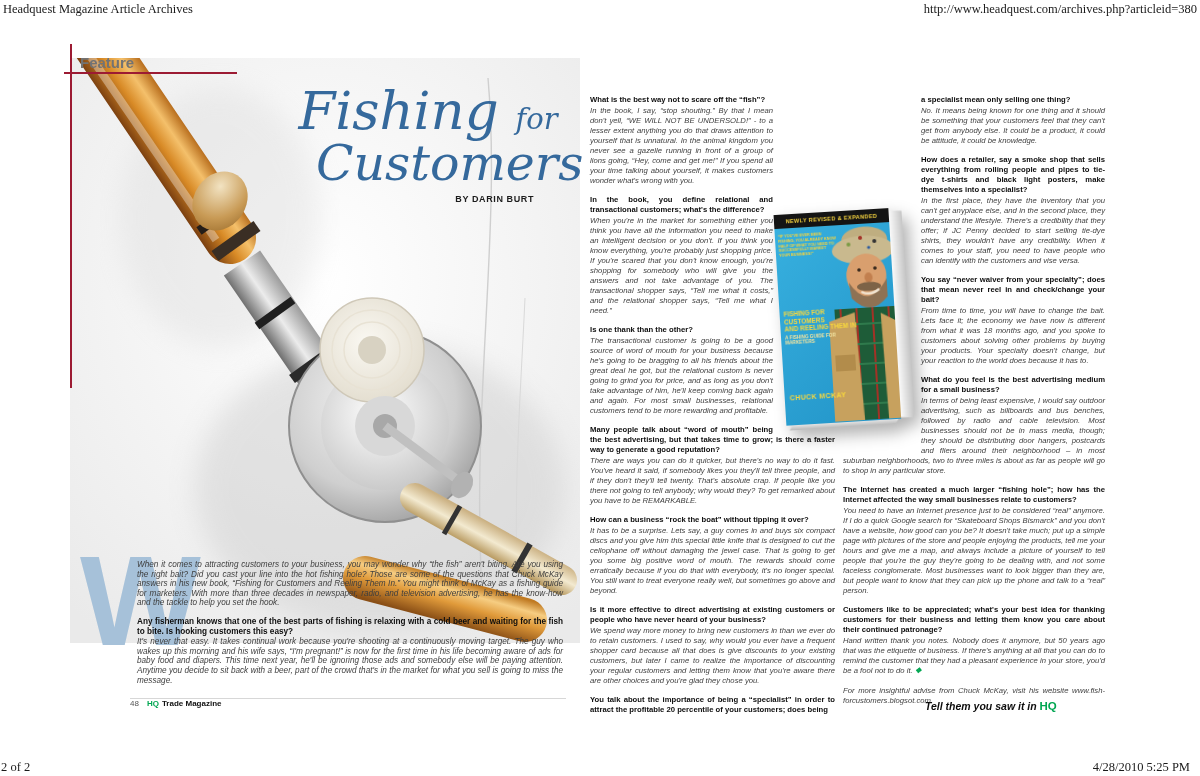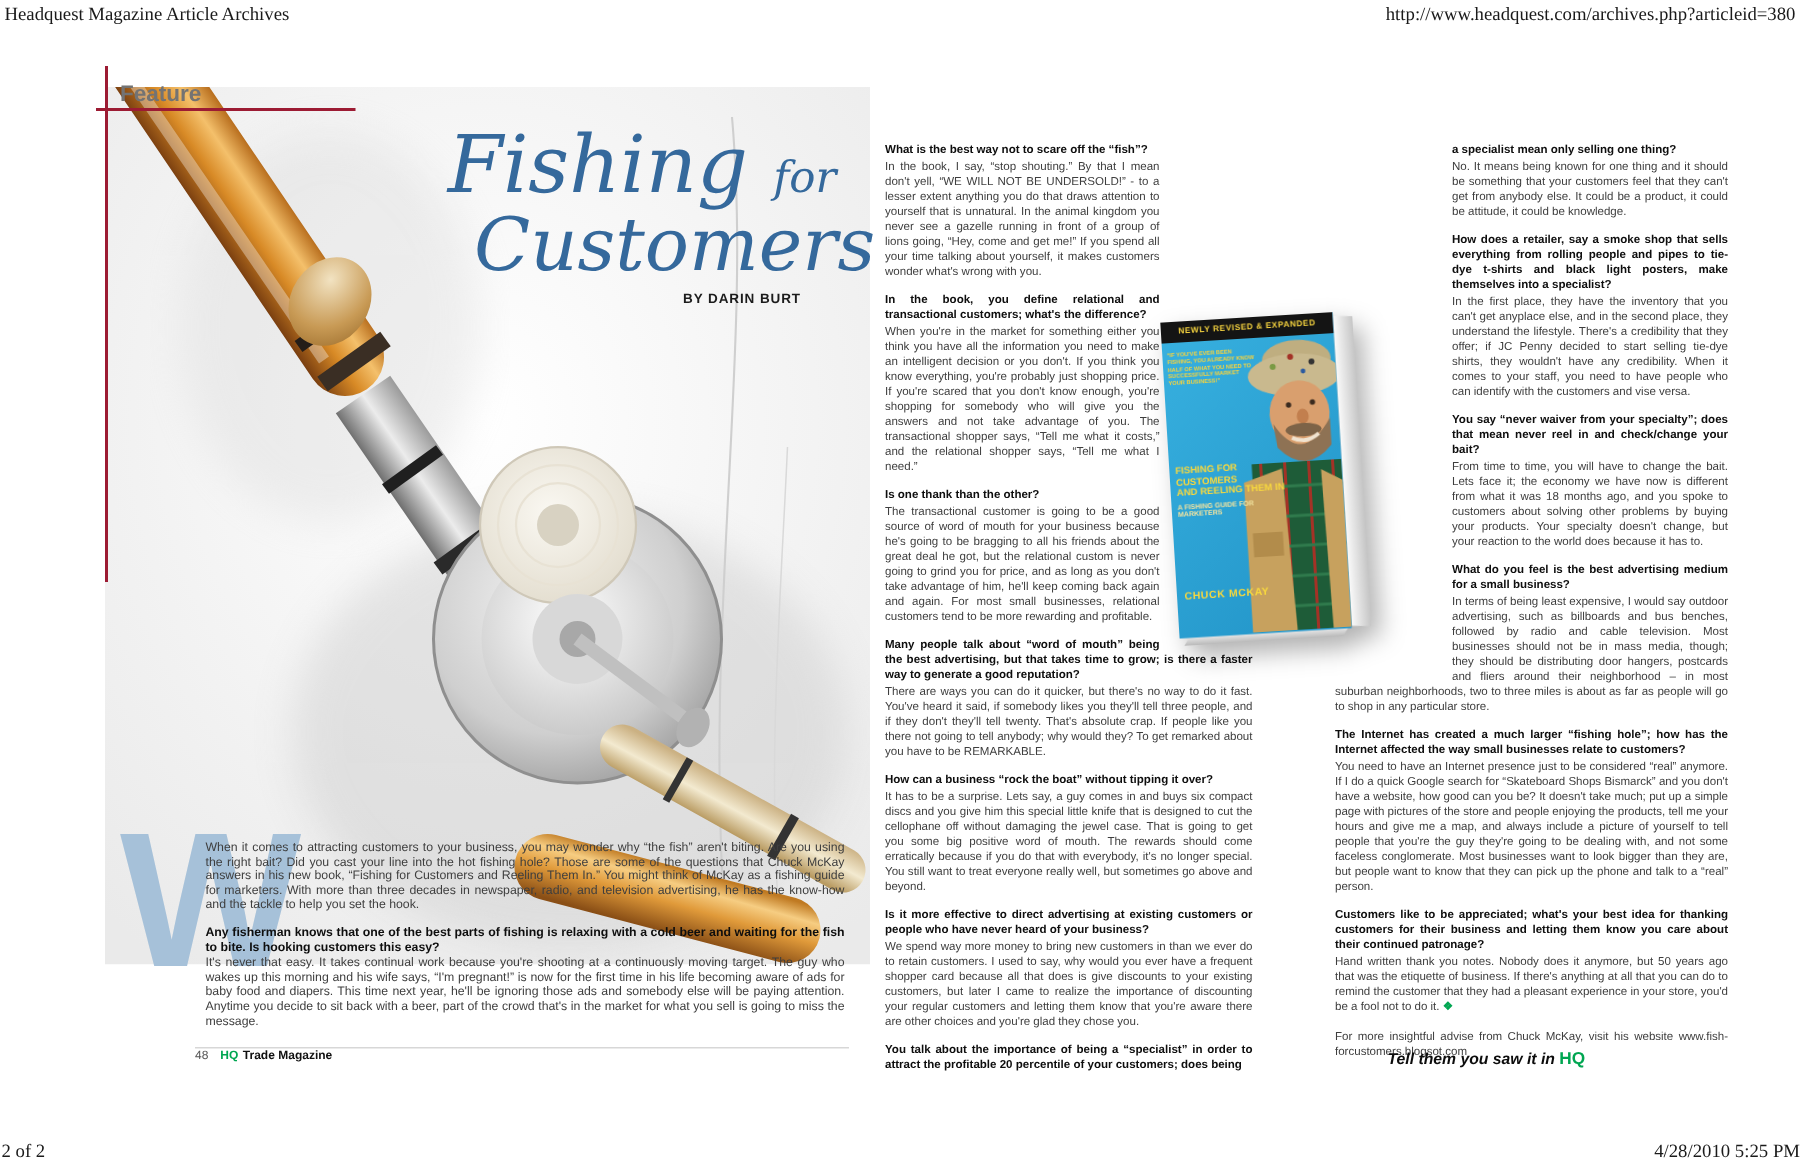--- a/index.html
+++ b/index.html
@@ -3,46 +3,46 @@
 <meta charset="utf-8">
 <style>
   html,body{margin:0;padding:0;background:#ffffff;}
   .page{position:relative;width:1200px;height:776px;background:#fff;overflow:hidden;
         font-family:"Liberation Sans",sans-serif;color:#3e3e3e;}
   
   .ph{position:absolute;font-family:"Liberation Serif",serif;font-size:12.5px;color:#1a1a1a;}
   .ph-title{left:3px;top:2px;}
   .ph-url{right:3px;top:2px;}
   .pf-page{left:1px;top:760px;}
-  .pf-date{right:0;top:760px;}
+  .pf-date{right:10px;top:760px;}
   
   .feature-vline{position:absolute;left:70px;top:44px;width:1.5px;height:344px;background:#9c1b33;z-index:3;}
   .feature-hline{position:absolute;left:64px;top:72px;width:173px;height:1.5px;background:#9c1b33;z-index:3;}
   .feature-label{position:absolute;left:80px;top:54px;font-size:15px;font-weight:bold;color:#737373;z-index:3;}
   
   .rod-photo{position:absolute;left:70px;top:58px;z-index:1;}
   
   .title-block{position:absolute;left:288px;top:84px;width:280px;text-align:center;z-index:2;
                font-family:"DejaVu Serif",serif;font-style:italic;color:#35699c;}
   .t1{font-size:53px;line-height:1;}
   .t1 .for{font-size:29px;}
   .t2{font-size:49px;line-height:1;margin-top:2px;padding-left:28px;}
   .byline{font-family:"Liberation Sans",sans-serif;font-style:normal;font-weight:bold;
           font-size:9px;letter-spacing:.6px;color:#1c1c1c;text-align:right;padding-right:34px;margin-top:6px;}
   
   .dropcap{position:absolute;left:80px;top:537px;font-size:128px;line-height:1;font-weight:bold;
            color:#a6c1d9;z-index:1;}
   .lead{position:absolute;left:137px;top:560px;width:426px;z-index:2;font-size:8.2px;line-height:9.6px;text-align:justify;}
   .lead .q{margin:9px 0 1px;}
   .q{font-weight:bold;color:#0e0e0e;margin:0 0 1px;text-align:justify;}
-  .a{margin:0;color:#3e3e3e;text-align:justify;}
+  .a{margin:0;color:#3e3e3e;text-align:justify;font-style:italic;}
   
   .col{position:absolute;top:95px;font-size:7.7px;line-height:10px;}
   .col2{left:590px;width:245px;}
-  .col3{left:890px;width:262px;}
+  .col3{left:843px;width:262px;}
   .qa + .qa{margin-top:9px;}
   .spacer-r{float:right;width:56px;height:212px;margin:116px 0 4px 6px;}
   .spacer-l{float:left;width:72px;height:240px;margin:112px 6px 4px 0;}
   .closing{margin-top:10px;}
   .endmark{color:#00a651;font-weight:bold;}
   
   .book{position:absolute;left:780px;top:211px;width:128px;height:216px;z-index:5;
         transform:rotate(-3.5deg);filter:drop-shadow(6px 8px 8px rgba(0,0,0,.3));}
   .book-inner{position:absolute;left:0;top:0;bottom:5px;width:115px;
         background:linear-gradient(135deg,#38b1e0,#2193c7);overflow:hidden;}

